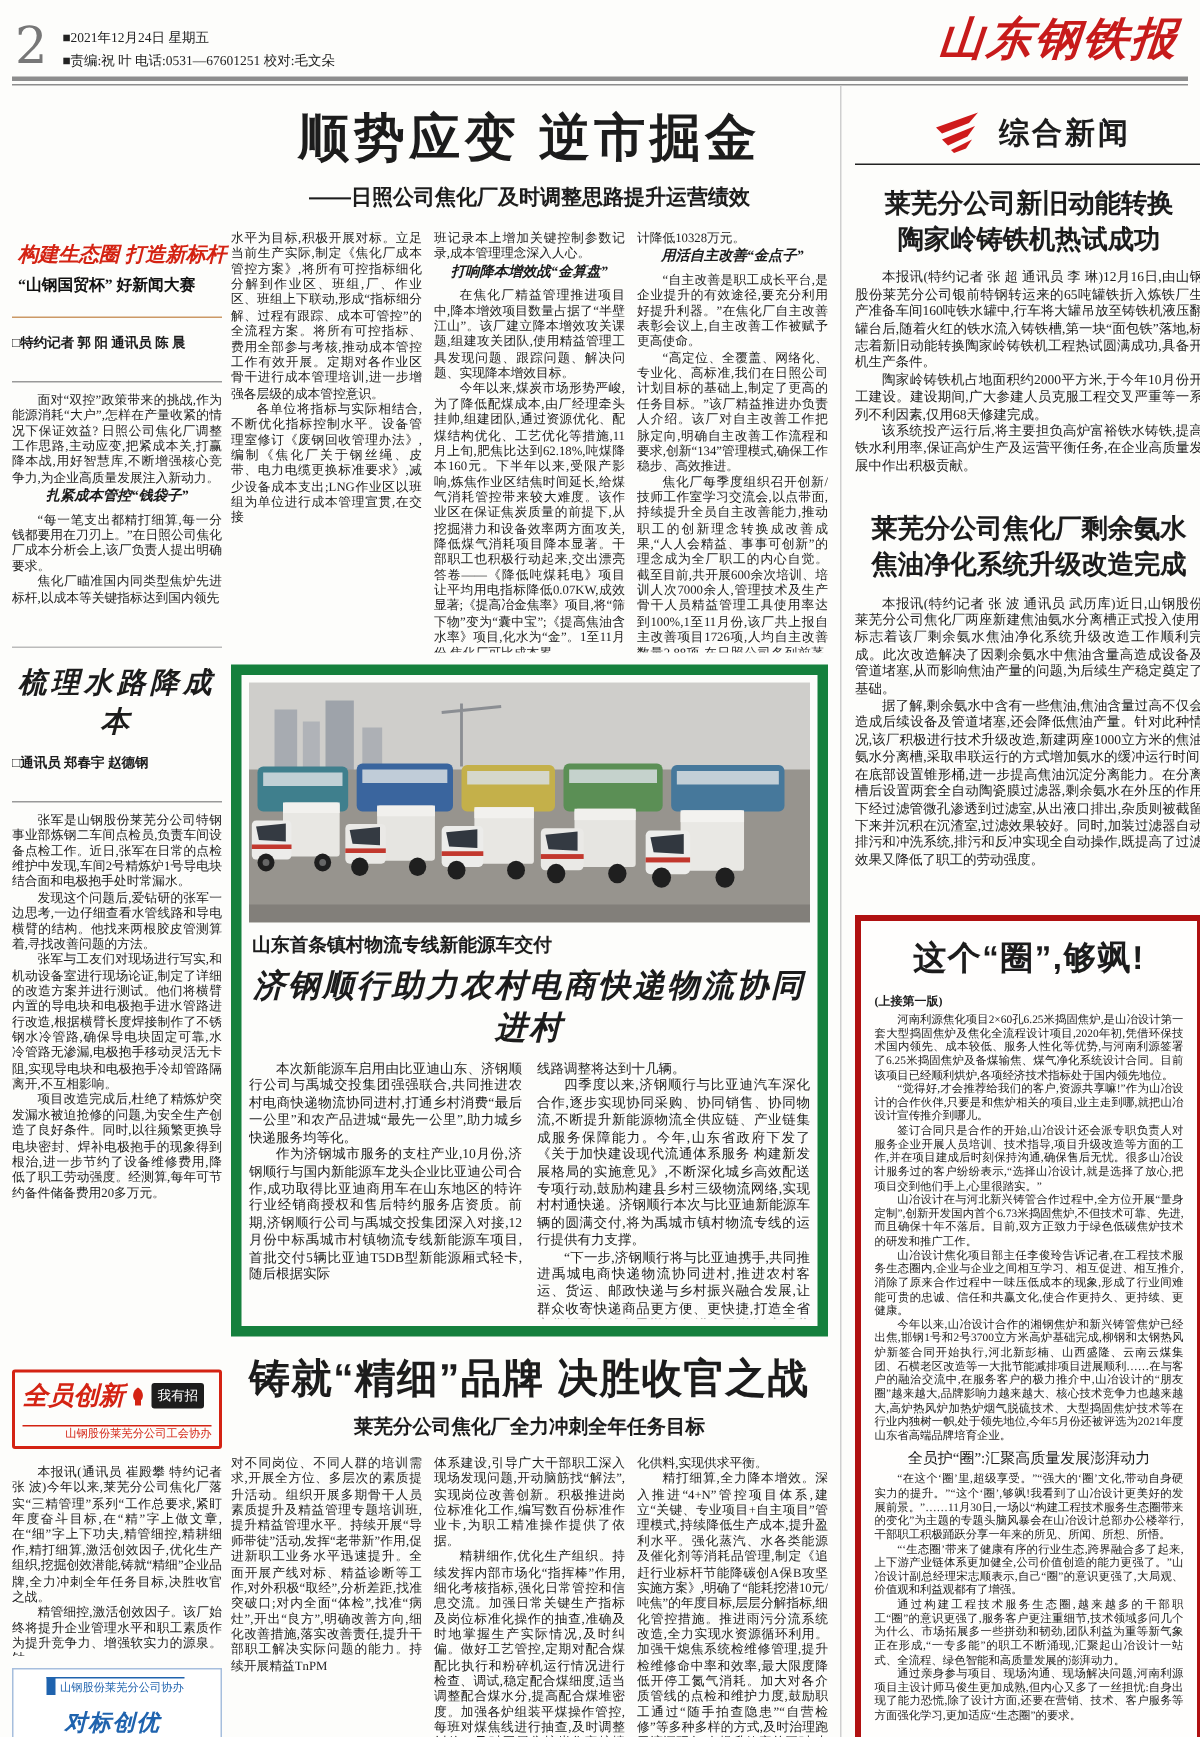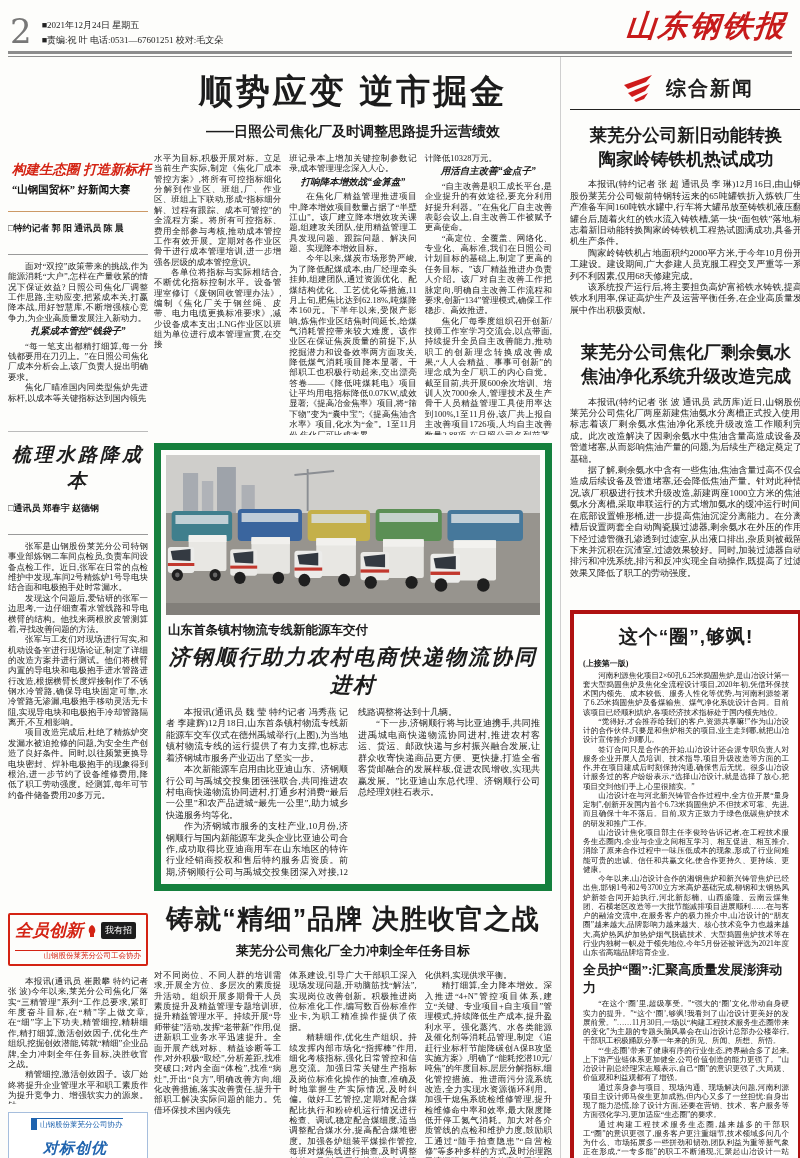--- a/index.html
+++ b/index.html
@@ -69,25 +69,25 @@
   .cols3b .col{flex:1 1 0;}
   
   .sec-head{margin-top:16px;display:flex;align-items:center;justify-content:center;gap:8px;
             border-bottom:1px solid #222;padding-bottom:6px;}
   .sec-title{font-size:20px;font-weight:bold;letter-spacing:2px;font-family:"Liberation Sans",sans-serif;}
   .r-title{font-size:17.5px;font-weight:bold;text-align:center;line-height:1.35;margin-top:14px;
            font-family:"Liberation Serif",serif;}
   .r-body{margin-top:8px;height:148px;overflow:hidden;}
   .r-body2{margin-top:8px;height:203px;overflow:hidden;}
   .redbox{border:4px solid #b01111;margin-top:10px;padding:8px 9px;flex:1 1 auto;overflow:hidden;background:#fffefd;}
-  .redbox-title{font-size:19px;font-weight:bold;text-align:center;letter-spacing:1px;margin:2px 0 8px;
+  .redbox-title{font-size:22px;font-weight:bold;text-align:center;letter-spacing:1px;margin:2px 0 8px;
                 font-family:"Liberation Sans",sans-serif;}
   .redbox-cont{font-size:8px;font-weight:bold;margin-bottom:2px;}
   .redbox .p{font-size:7.6px;line-height:1.22;}
-  .redbox-subhd{font-size:13px;font-weight:bold;text-align:left;margin:4px 0 2px;}
+  .redbox-subhd{font-size:10px;font-weight:normal;text-align:center;margin:4px 0 2px;}
 </style>
 </head>
 <body>
 
 <div class="hdr">
   <div class="hdr-left">
     <div class="pageno">2</div>
     <div class="hdr-meta">
       <div>■2021年12月24日  星期五</div>
       <div>■责编:祝 叶      电话:0531—67601251      校对:毛文朵</div>
@@ -271,39 +271,39 @@
           </g>
         </g>
         <rect y="148" width="396" height="12" fill="#827f7a"></rect>
       </svg>
 
       <div class="kicker">山东首条镇村物流专线新能源车交付</div>
       <div class="photo-title">济钢顺行助力农村电商快递物流协同进村</div>
 
       <div class="cols2 body-m">
         <div class="col">
-          <p class="p">本报讯(通讯员 魏 莹 特约记者 冯秀燕 记者 李建辉)12月18日,山东首条镇村物流专线新能源车交车仪式在德州禹城举行(上图),为当地镇村物流专线的运行提供了有力支撑,也标志着济钢城市服务产业迈出了坚实一步。</p>
           <p class="p">本次新能源车启用由比亚迪山东、济钢顺行公司与禹城交投集团强强联合,共同推进农村电商快递物流协同进村,打通乡村消费“最后一公里”和农产品进城“最先一公里”,助力城乡快递服务均等化。</p>
           <p class="p">作为济钢城市服务的支柱产业,10月份,济钢顺行与国内新能源车龙头企业比亚迪公司合作,成功取得比亚迪商用车在山东地区的特许行业经销商授权和售后特约服务店资质。前期,济钢顺行公司与禹城交投集团深入对接,12月份中标禹城市村镇物流专线新能源车项目,首批交付5辆比亚迪T5DB型新能源厢式轻卡,随后根据实际</p>
         </div>
         <div class="col">
           <p class="p noind">线路调整将达到十几辆。</p>
+          <p class="p">四季度以来,济钢顺行与比亚迪汽车深化合作,逐步实现协同采购、协同销售、协同物流,不断提升新能源物流全供应链、产业链集成服务保障能力。今年,山东省政府下发了《关于加快建设现代流通体系服务 构建新发展格局的实施意见》,不断深化城乡高效配送专项行动,鼓励构建县乡村三级物流网络,实现村村通快递。济钢顺行本次与比亚迪新能源车辆的圆满交付,将为禹城市镇村物流专线的运行提供有力支撑。</p>
           <p class="p">“下一步,济钢顺行将与比亚迪携手,共同推进禹城电商快递物流协同进村,推进农村客运、货运、邮政快递与乡村振兴融合发展,让群众收寄快递商品更方便、更快捷,打造全省客货邮融合的发展样板,促进农民增收,实现共赢发展。”比亚迪山东总代理、济钢顺行公司总经理刘柱石表示。</p>
         </div>
       </div>
     </div>
 
     <div class="bot-head">
       <div class="bot-title">铸就“精细”品牌  决胜收官之战</div>
       <div class="bot-sub">莱芜分公司焦化厂全力冲刺全年任务目标</div>
     </div>
 
     <div class="cols3b body-s">
       <div class="col">
-        <p class="p noind">对不同岗位、不同人群的培训需求,开展全方位、多层次的素质提升活动。组织开展多期骨干人员素质提升及精益管理专题培训班,提升精益管理水平。持续开展“导师带徒”活动,发挥“老带新”作用,促进新职工业务水平迅速提升。全面开展产线对标、精益诊断等工作,对外积极“取经”,分析差距,找准突破口;对内全面“体检”,找准“病灶”,开出“良方”,明确改善方向,细化改善措施,落实改善责任,提升干部职工解决实际问题的能力。凭借环保技术国内领先</p>
+        <p class="p noind">对不同岗位、不同人群的培训需求,开展全方位、多层次的素质提升活动。组织开展多期骨干人员素质提升及精益管理专题培训班,提升精益管理水平。持续开展“导师带徒”活动,发挥“老带新”作用,促进新职工业务水平迅速提升。全面开展产线对标、精益诊断等工作,对外积极“取经”,分析差距,找准突破口;对内全面“体检”,找准“病灶”,开出“良方”,明确改善方向,细化改善措施,落实改善责任,提升干部职工解决实际问题的能力。持续开展精益TnPM</p>
       </div>
       <div class="col">
         <p class="p noind">体系建设,引导广大干部职工深入现场发现问题,开动脑筋找“解法”,实现岗位改善创新。积极推进岗位标准化工作,编写数百份标准作业卡,为职工精准操作提供了依据。</p>
         <p class="p">精耕细作,优化生产组织。持续发挥内部市场化“指挥棒”作用,细化考核指标,强化日常管控和信息交流。加强日常关键生产指标及岗位标准化操作的抽查,准确及时地掌握生产实际情况,及时纠偏。做好工艺管控,定期对配合煤配比执行和粉碎机运行情况进行检查、调试,稳定配合煤细度,适当调整配合煤水分,提高配合煤堆密度。加强各炉组装平煤操作管控,每班对煤焦线进行抽查,及时调整纠偏。及时开展焦炉炭化室炉墙石墨清理等工作,减小推焦电流,为提高装煤量创造条件。对推焦车平煤杆进行改造,提高平煤效果。结合各炉组焦炭产量情况和高炉吃料需求,积极与下道工序协调沟通,实时优化焦炭物流方式,做到定向、量</p>
       </div>
       <div class="col">
         <p class="p noind">化供料,实现供求平衡。</p>
         <p class="p">精打细算,全力降本增效。深入推进“4+N”管控项目体系,建立“关键、专业项目+自主项目”管理模式,持续降低生产成本,提升盈利水平。强化蒸汽、水各类能源及催化剂等消耗品管理,制定《追赶行业标杆节能降碳创A保B攻坚实施方案》,明确了“能耗挖潜10元/吨焦”的年度目标,层层分解指标,细化管控措施。推进雨污分流系统改造,全力实现水资源循环利用。加强干熄焦系统检维修管理,提升检维修命中率和效率,最大限度降低开停工氮气消耗。加大对各介质管线的点检和维护力度,鼓励职工通过“随手拍查隐患”“自营检修”等多种多样的方式,及时治理跑冒滴漏现象,在提升效率的同时,也压减了维修费用。积极推广先进工艺技术和操作法,开展“充氮稀释法”试验,降低循环气体组分可燃气体含量降低焦炭烧损,每月可增效89.35万元。</p>
       </div>
     </div>
@@ -344,17 +344,17 @@
       <div class="redbox-cont">(上接第一版)</div>
       <p class="p">河南利源焦化项目2×60孔6.25米捣固焦炉,是山冶设计第一套大型捣固焦炉及焦化全流程设计项目,2020年初,凭借环保技术国内领先、成本较低、服务人性化等优势,与河南利源签署了6.25米捣固焦炉及备煤输焦、煤气净化系统设计合同。目前该项目已经顺利烘炉,各项经济技术指标处于国内领先地位。</p>
       <p class="p">“觉得好,才会推荐给我们的客户,资源共享嘛!”作为山冶设计的合作伙伴,只要是和焦炉相关的项目,业主走到哪,就把山冶设计宣传推介到哪儿。</p>
       <p class="p">签订合同只是合作的开始,山冶设计还会派专职负责人对服务企业开展人员培训、技术指导,项目升级改造等方面的工作,并在项目建成后时刻保持沟通,确保售后无忧。很多山冶设计服务过的客户纷纷表示,“选择山冶设计,就是选择了放心,把项目交到他们手上,心里很踏实。”</p>
       <p class="p">山冶设计在与河北新兴铸管合作过程中,全方位开展“量身定制”,创新开发国内首个6.73米捣固焦炉,不但技术可靠、先进,而且确保十年不落后。目前,双方正致力于绿色低碳焦炉技术的研发和推广工作。</p>
       <p class="p">山冶设计焦化项目部主任李俊玲告诉记者,在工程技术服务生态圈内,企业与企业之间相互学习、相互促进、相互推介,消除了原来合作过程中一味压低成本的现象,形成了行业间难能可贵的忠诚、信任和共赢文化,使合作更持久、更持续、更健康。</p>
       <p class="p">今年以来,山冶设计合作的湘钢焦炉和新兴铸管焦炉已经出焦,邯钢1号和2号3700立方米高炉基础完成,柳钢和太钢热风炉新签合同开始执行,河北新彭楠、山西盛隆、云南云煤集团、石横老区改造等一大批节能减排项目进展顺利……在与客户的融洽交流中,在服务客户的极力推介中,山冶设计的“朋友圈”越来越大,品牌影响力越来越大、核心技术竞争力也越来越大,高炉热风炉加热炉烟气脱硫技术、大型捣固焦炉技术等在行业内独树一帜,处于领先地位,今年5月份还被评选为2021年度山东省高端品牌培育企业。</p>
       <div class="redbox-subhd">全员护“圈”:汇聚高质量发展澎湃动力</div>
       <p class="p">“在这个‘圈’里,超级享受。”“强大的‘圈’文化,带动自身硬实力的提升。”“这个‘圈’,够飒!我看到了山冶设计更美好的发展前景。”……11月30日,一场以“构建工程技术服务生态圈带来的变化”为主题的专题头脑风暴会在山冶设计总部办公楼举行,干部职工积极踊跃分享一年来的所见、所闻、所想、所悟。</p>
       <p class="p">“‘生态圈’带来了健康有序的行业生态,跨界融合多了起来,上下游产业链体系更加健全,公司价值创造的能力更强了。”山冶设计副总经理宋志顺表示,自己“圈”的意识更强了,大局观、价值观和利益观都有了增强。</p>
+      <p class="p">通过构建工程技术服务生态圈,越来越多的干部职工“圈”的意识更强了,服务客户更注重细节,技术领域多问几个为什么、市场拓展多一些拼劲和韧劲,团队利益为重等新气象正在形成,“一专多能”的职工不断涌现,汇聚起山冶设计一站式、全流程、绿色智能和高质量发展的澎湃动力。</p>
       <p class="p">通过亲身参与项目、现场沟通、现场解决问题,河南利源项目主设计师马俊生更加成熟,但内心又多了一丝担忧:自身出现了能力恐慌,除了设计方面,还要在营销、技术、客户服务等方面强化学习,更加适应“生态圈”的要求。</p>
-      <p class="p">通过构建工程技术服务生态圈,越来越多的干部职工“圈”的意识更强了,服务客户更注重细节,技术领域多问几个为什么、市场拓展多一些拼劲和韧劲,团队利益为重等新气象正在形成,“一专多能”的职工不断涌现,汇聚起山冶设计一站式、全流程、绿色智能和高质量发展的澎湃动力。</p>
     </div>
   </div>
 </div>
 
 </body></html>

